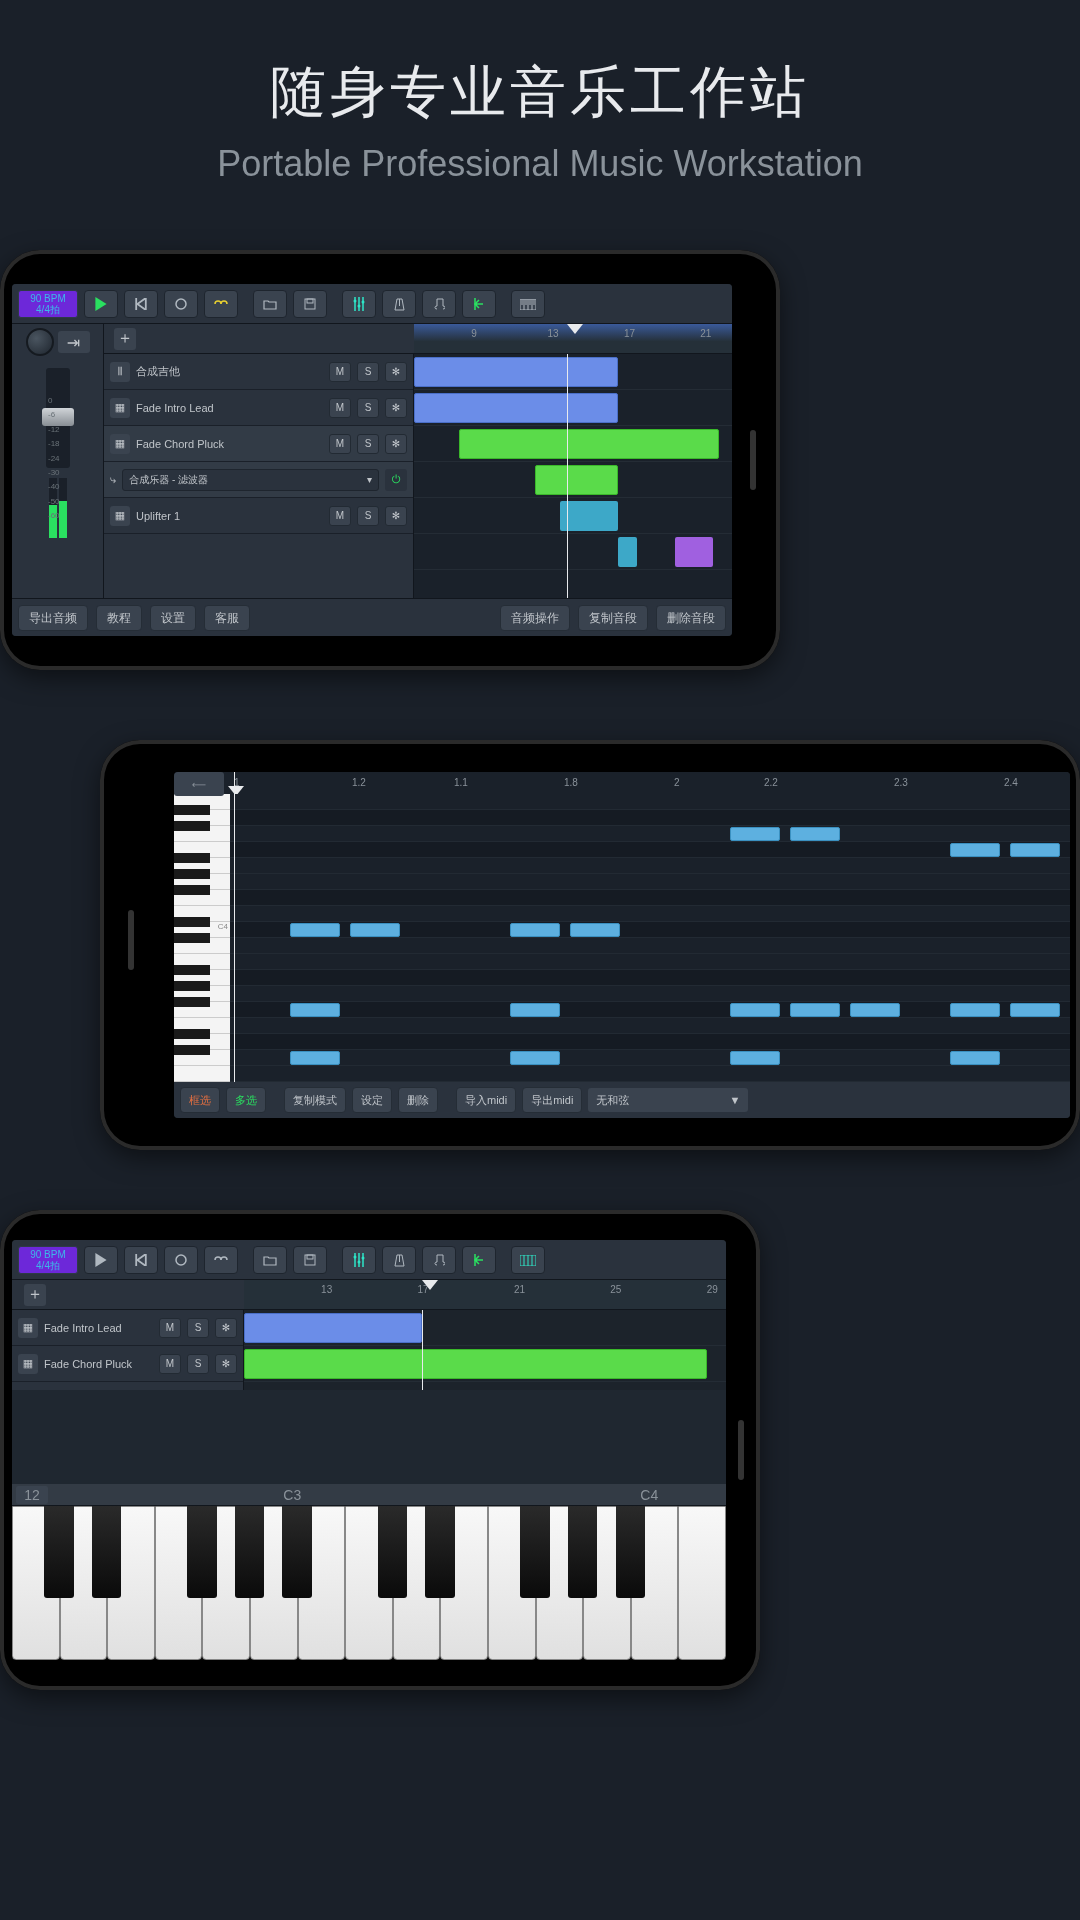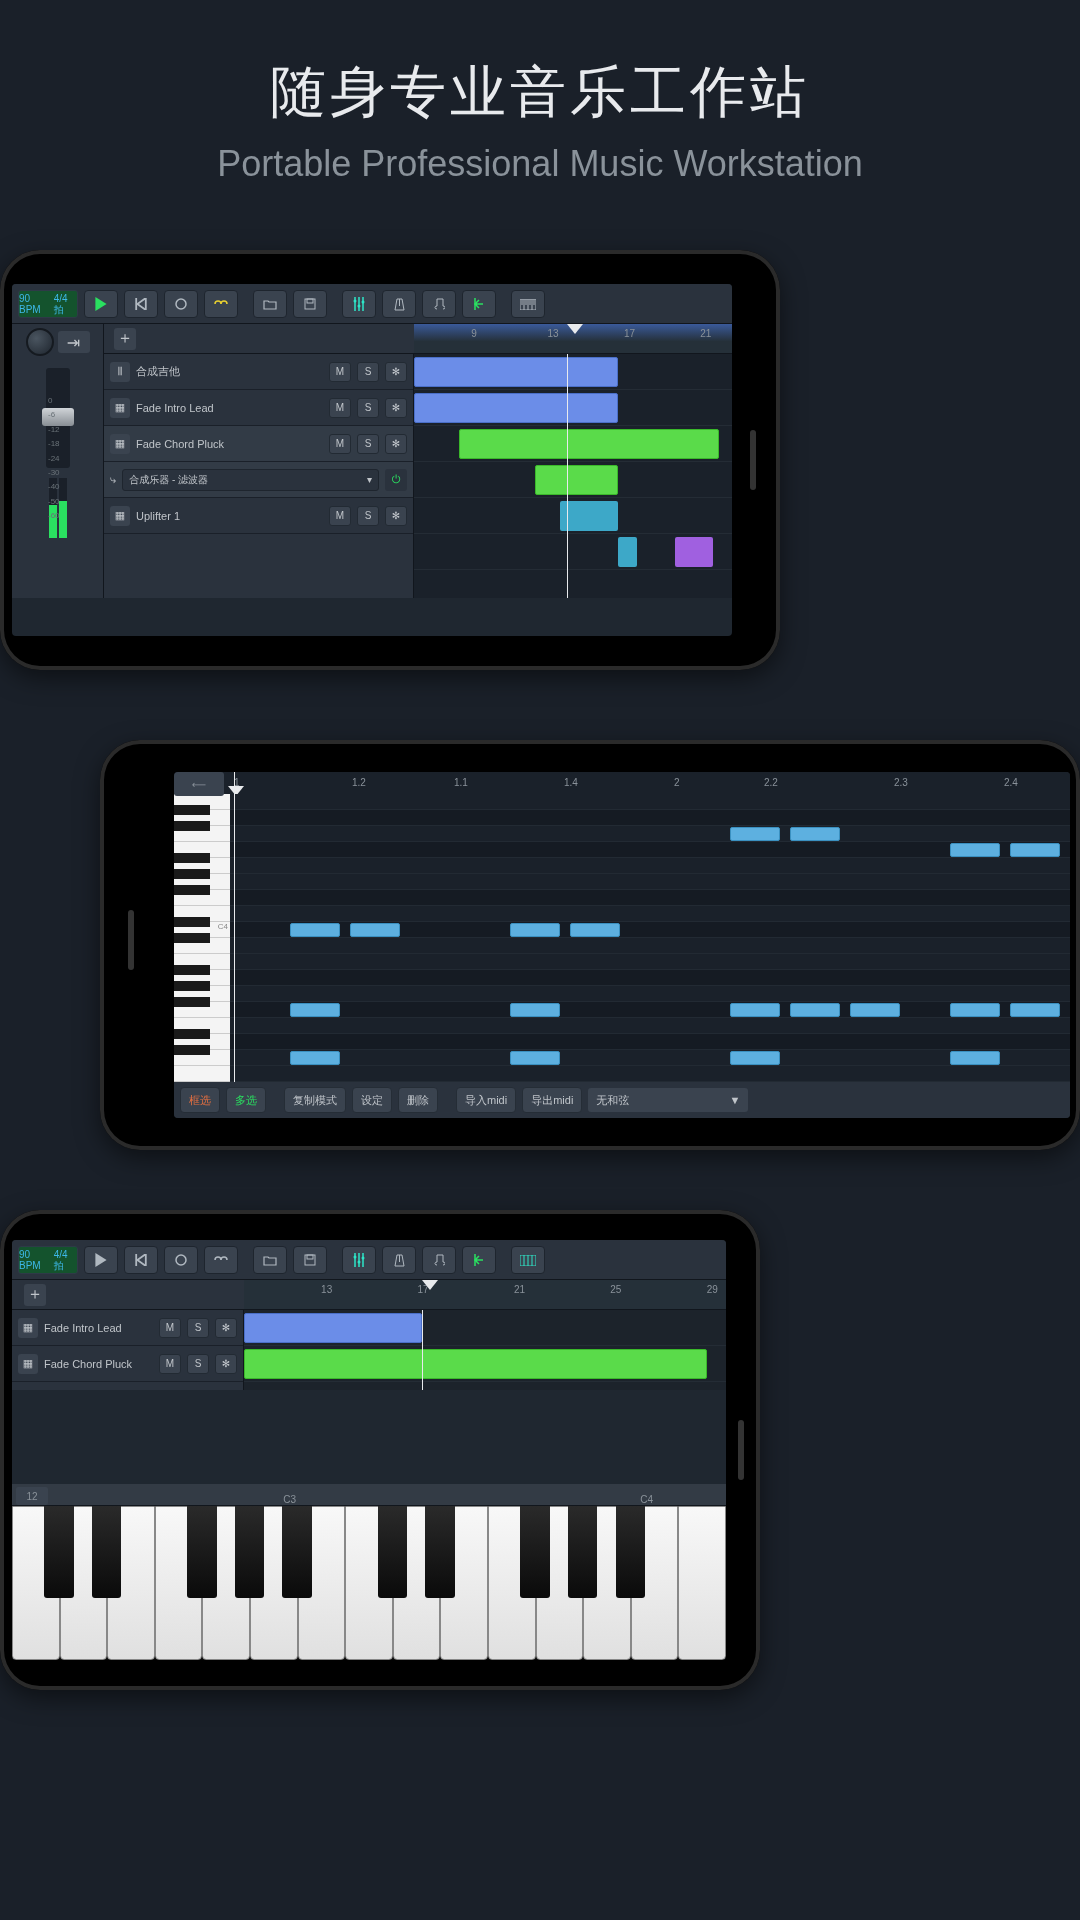--- a/index.html
+++ b/index.html
@@ -16,21 +16,21 @@
 .phone2 .screen{left:74px;top:32px;width:896px;height:346px}
 .phone3{left:0;top:1210px;width:760px;height:480px}
 .phone3 .screen{left:12px;top:30px;width:714px;height:420px}
 .earpiece{position:absolute;width:6px;height:60px;background:#333;border-radius:3px}
 .phone1 .earpiece{right:24px;top:180px}
 .phone2 .earpiece{left:28px;top:170px}
 .phone3 .earpiece{right:16px;top:210px}
 .toolbar{height:40px;display:flex;gap:6px;padding:6px;background:#2a323d;border-bottom:1px solid #11161d}
 .tbtn{width:34px;height:28px;background:#3a434f;border:1px solid #1e252e;border-radius:4px;display:flex;align-items:center;justify-content:center;font-size:13px;color:#b0b8c0}
 .tbtn.active{color:#2ee6c8}
-.tempo{width:60px;height:28px;background:#14532d;border:1px solid #2e3a47;border-radius:3px;font-size:10px;color:#3db8e8;display:flex;flex-direction:row;align-items:center;justify-content:center;line-height:1.1}
+.tempo{width:60px;height:28px;background:#6d28d9;border:1px solid #2e3a47;border-radius:3px;font-size:10px;color:#3db8e8;display:flex;flex-direction:column;align-items:center;justify-content:center;line-height:1.1}
 .playbtn{color:#2ae060}
 .sep{width:3px}
 .ruler{height:22px;background:#253039;display:flex;font-size:10px;color:#8a929a;position:relative;border-bottom:1px solid #11161d}
 .ruler span{position:absolute;top:4px}
 .playhead{position:absolute;top:0;width:0;height:0;border-left:8px solid transparent;border-right:8px solid transparent;border-top:10px solid #e8eaed}
 .trackheaders{width:310px;background:#2a323d;border-right:1px solid #11161d}
 .trackhdr{height:36px;display:flex;align-items:center;gap:6px;padding:0 6px;border-bottom:1px solid #1a2029;font-size:11px}
 .trackhdr.sel{background:#323b46}
 .ticon{width:20px;height:20px;background:#3a434f;border-radius:3px;display:flex;align-items:center;justify-content:center;font-size:11px}
 .tname{flex:1;overflow:hidden;white-space:nowrap}
@@ -73,21 +73,21 @@
 .note{position:absolute;height:14px;background:#5db0e0;border:1px solid #3a90c0;border-radius:2px}
 .prfooter{height:36px;background:#2a323d;display:flex;gap:6px;padding:6px;align-items:center}
 .prfooter .fbtn{font-size:11px;padding:0 8px}
 .chordsel{flex:1;max-width:160px;height:24px;background:#3a434f;border-radius:3px;display:flex;align-items:center;padding:0 8px;font-size:11px;justify-content:space-between}
 .c4label{position:absolute;right:2px;font-size:8px;color:#888}
 .p3tracks{display:flex;background:#1c232b}
 .p3hdr{width:232px;background:#2a323d;border-right:1px solid #11161d}
 .p3ruler{height:22px;background:#253039;position:relative;border-bottom:1px solid #11161d;font-size:10px;color:#8a929a}
 .p3ruler span{position:absolute;top:4px}
 .keyboard{position:absolute;bottom:0;left:0;right:0;height:176px;background:#2a323d;display:flex;flex-direction:column}
-.kbruler{height:22px;background:#333b45;position:relative;border-bottom:1px solid #11161d;font-size:10px;color:#8a929a;display:flex;align-items:flex-end}
+.kbruler{height:22px;background:#333b45;position:relative;border-bottom:1px solid #11161d;font-size:14px;color:#8a929a;display:flex;align-items:center}
 .kbnum{width:32px;height:18px;background:#3a434f;margin-left:4px;display:flex;align-items:center;justify-content:center;border-radius:2px}
 .kbkeys{flex:1;position:relative;background:#0a0a0a}
 .kwhite{position:absolute;top:0;bottom:0;background:linear-gradient(#f8f8f8,#e0e0e0);border:1px solid #888;border-radius:0 0 4px 4px}
 .kblack{position:absolute;top:0;height:60%;background:linear-gradient(#2a2a2a,#0a0a0a);border-radius:0 0 3px 3px;z-index:2}
 .addtrack{width:22px;height:22px;display:flex;align-items:center;justify-content:center;background:#3a434f;border-radius:3px;margin:4px}
 .p3topctrl{height:30px;display:flex;align-items:center;justify-content:space-between;padding:0 8px;background:#2a323d;border-bottom:1px solid #11161d}
 .circback{width:22px;height:22px;border:1px solid #6a7278;border-radius:50%;display:flex;align-items:center;justify-content:center;font-size:12px}
 svg{display:block}
 </style>
 </head>
@@ -275,33 +275,43 @@
               <div class="trackrow">
                   <div class="clip teal" style="left:64%;width:6%"></div>
                   <div class="clip purple" style="left:82%;width:12%"></div>
                 </div>
               <div style="position:absolute;left:48%;top:0;bottom:0;width:1px;background:#e8eaed"></div>
             </div>
           </div>
         </div>
       </div>
 
+      <div class="footer">
+        <div class="fbtn">导出音频</div>
+        <div class="fbtn">教程</div>
+        <div class="fbtn">设置</div>
+        <div class="fbtn">客服</div>
+        <div class="fspacer"></div>
+        <div class="fbtn">音频操作</div>
+        <div class="fbtn">复制音段</div>
+        <div class="fbtn">删除音段</div>
+      </div>
     </div>
   </div>
 
   <div class="phone phone2">
     <div class="earpiece"></div>
     <div class="screen">
       <div class="pianoroll">
         <div class="prtimeline">
           <div class="backarrow">⟵</div>
           <span style="left:60px">1</span>
           <span style="left:178px">1.2</span>
           <span style="left:280px">1.1</span>
-          <span style="left:390px">1.4</span>
+          <span style="left:390px">1.8</span>
           <span style="left:500px">2</span>
           <span style="left:590px">2.2</span>
           <span style="left:720px">2.3</span>
           <span style="left:830px">2.4</span>
           <div style="position:absolute;left:60px;top:0;bottom:0;width:1px;background:#e8eaed"></div>
           <div class="playhead" style="left:54px;top:14px"></div>
         </div>
         <div class="prbody">
           <div class="pianokeys">
             <div class="wkey"></div>

